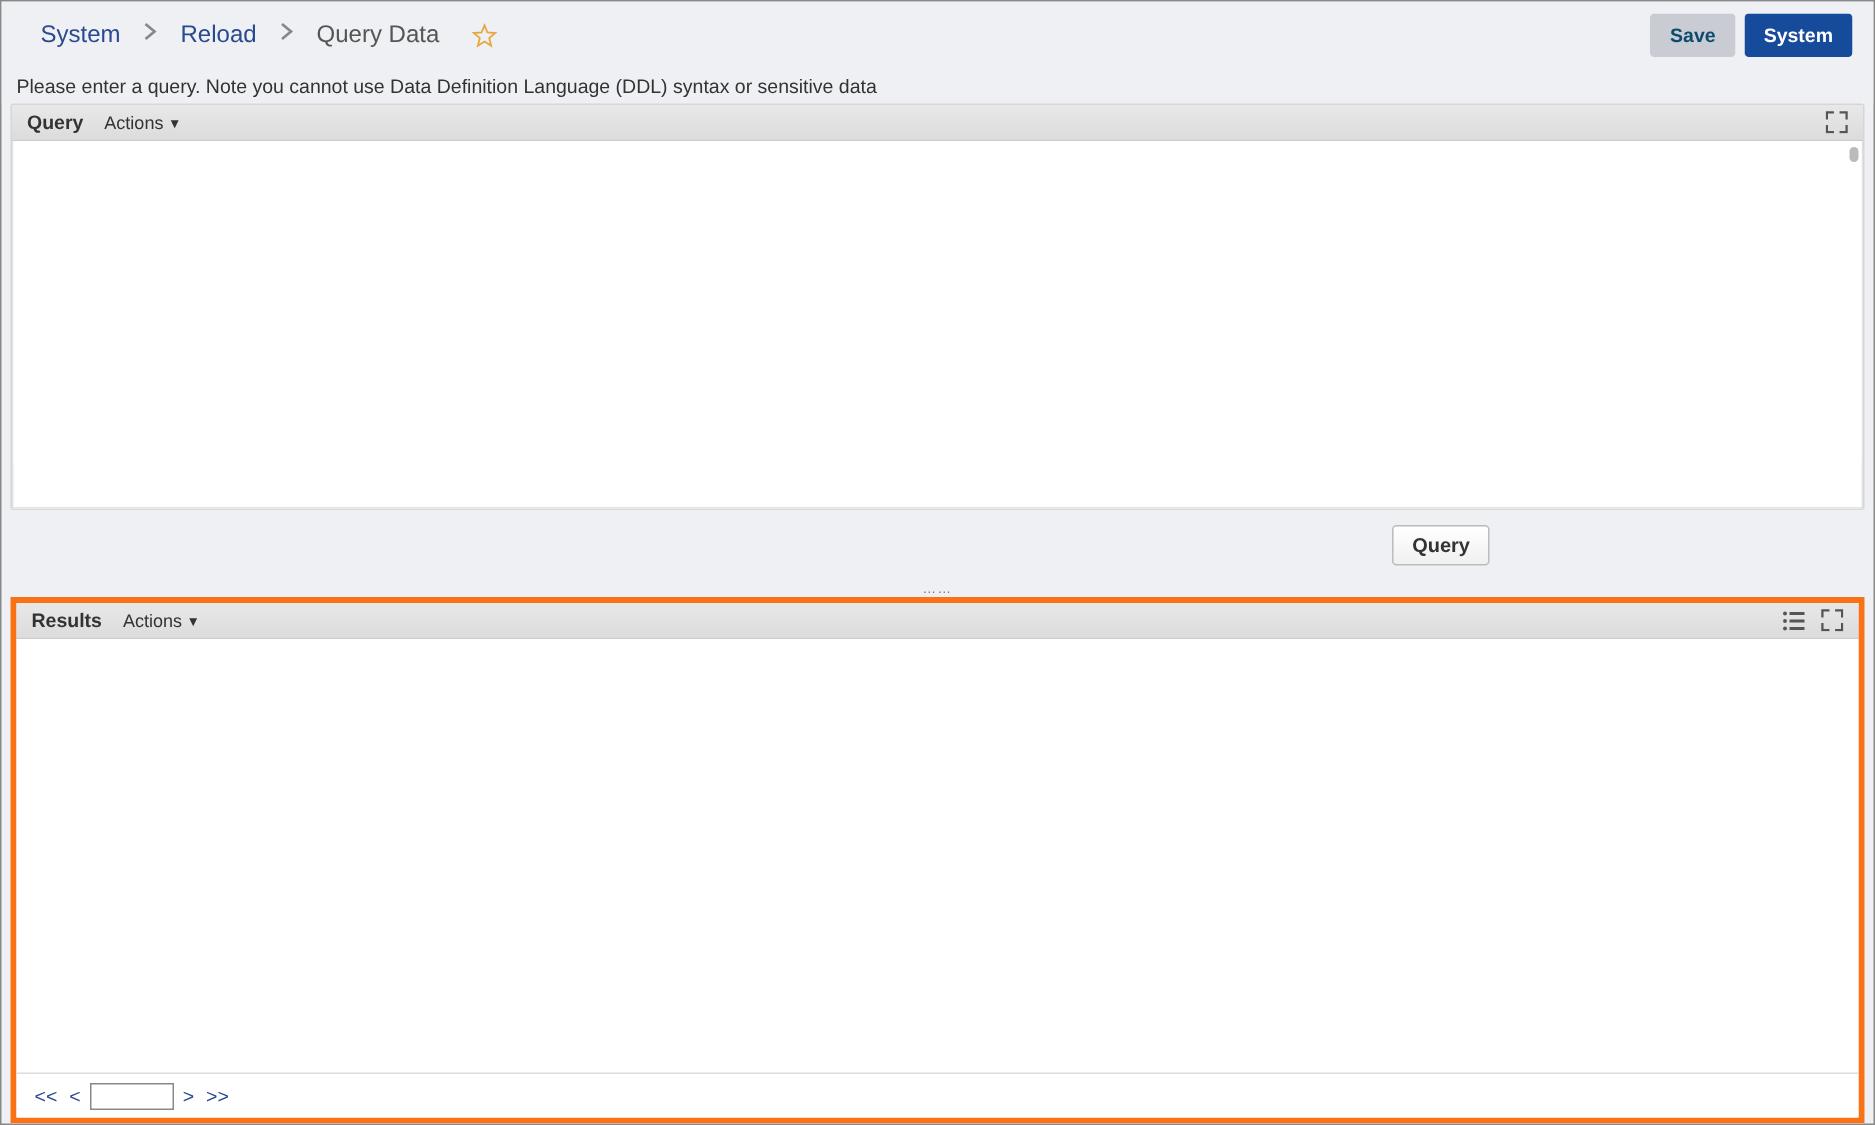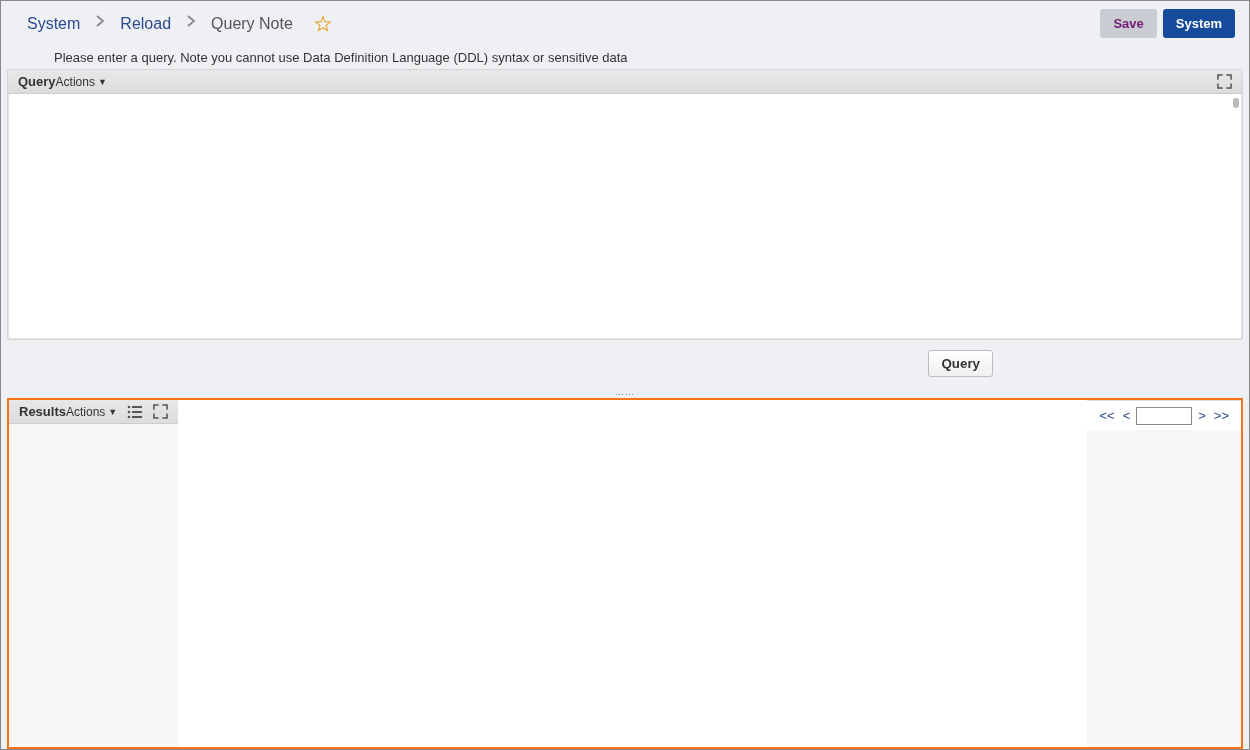--- a/index.html
+++ b/index.html
@@ -40,34 +40,33 @@
 .btn {
   border: 1px solid transparent;
   padding: 6px 12px;
   border-radius: 3px;
   font-size: 13px;
   font-weight: 600;
   cursor: pointer;
 }
 .btn-save {
   background: #c9cdd3;
-  color: #701a75;
+  color: #0c4a6e;
 }
 .btn-reload {
   background: #164a9a;
   color: #fff;
 }
 
 
 .instructions {
   font-size: 13px;
   color: #333;
   padding: 4px 10px;
   background: #eef0f3;
-  margin-left: 43px;
 }
 
 
 .panel {
   margin: 0 6px;
   background: #f7f7f7;
   border: 1px solid #d6d6d6;
 }
 .panel.query-panel {
   border-radius: 2px;
@@ -78,21 +77,21 @@
   background: linear-gradient(#e8e8e8, #dcdcdc);
   border-bottom: 1px solid #ccc;
   display: flex;
   align-items: center;
   padding: 3px 10px;
   height: 24px;
   font-size: 13px;
 }
 .panel-title { font-weight: bold; color: #333; }
 .actions-menu {
-  margin-left: 0;
+  margin-left: 14px;
   font-size: 12px;
   color: #333;
   cursor: pointer;
   display: inline-flex; align-items: center; gap: 3px;
 }
 .actions-menu .caret { font-size: 9px; }
 .panel-header .spacer { flex: 1; }
 .expand-icon { cursor: pointer; display: inline-flex; margin-left: 10px; }
 
 .query-textarea-wrap {
@@ -146,23 +145,24 @@
   text-align: center;
   color: #777;
   font-size: 9px;
   letter-spacing: 1px;
   cursor: row-resize;
   padding: 0 0 1px 0;
 }
 
 
 .panel.results-panel {
-  border: 2px solid #f97316;
+  border: 4px solid #f97316;
   flex: 1;
   display: flex;
+  flex-direction: column;
 }
 .results-body {
   flex: 1;
   background: #fff;
 }
 .list-icon { cursor: pointer; display: inline-flex; margin-left: 10px; }
 
 
 .pager {
   border-top: 1px solid #ddd;
@@ -194,21 +194,21 @@
       <svg width="10" height="12" viewBox="0 0 10 12">
           <path d="M2 1 L8 6 L2 11" fill="none" stroke="#888" stroke-width="1.8"></path>
         </svg>
     </span>
     <span class="link">Reload</span>
     <span class="sep">
       <svg width="10" height="12" viewBox="0 0 10 12">
           <path d="M2 1 L8 6 L2 11" fill="none" stroke="#888" stroke-width="1.8"></path>
         </svg>
     </span>
-    <span class="current">Query Note</span>
+    <span class="current">Query Data</span>
     <span class="star-icon">
       <svg width="18" height="18" viewBox="0 0 24 24">
           <path d="M12 2.5 L14.6 8.9 L21.5 9.4 L16.2 13.9 L17.9 20.6 L12 16.9 L6.1 20.6 L7.8 13.9 L2.5 9.4 L9.4 8.9 Z" fill="none" stroke="#e7a83b" stroke-width="1.6"></path>
         </svg>
     </span>
   </div>
   <div class="topbuttons">
     <button class="btn btn-save">Save</button>
     <button class="btn btn-reload">System</button>
   </div>

